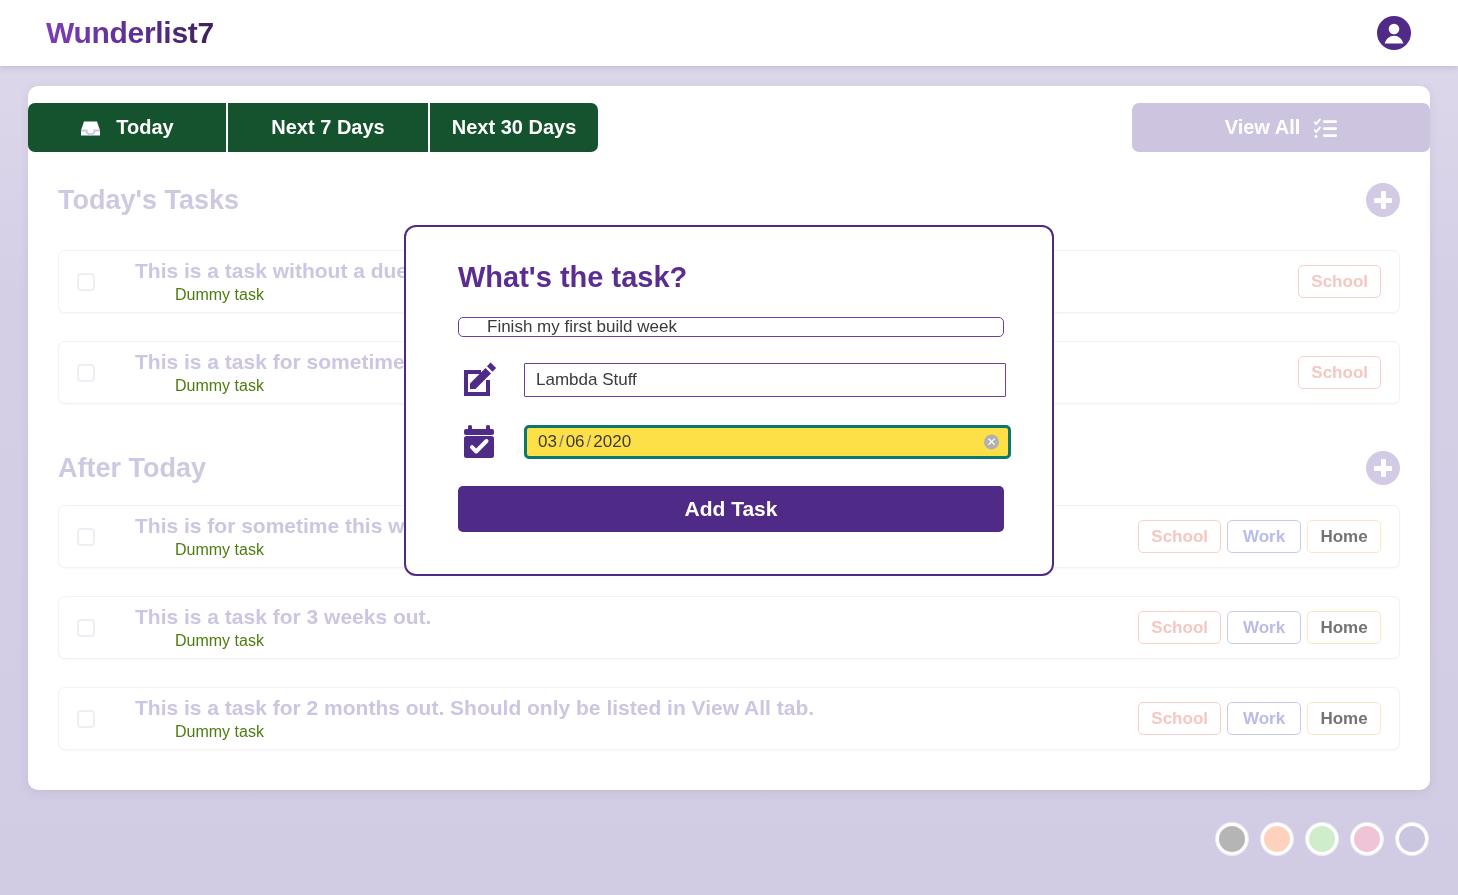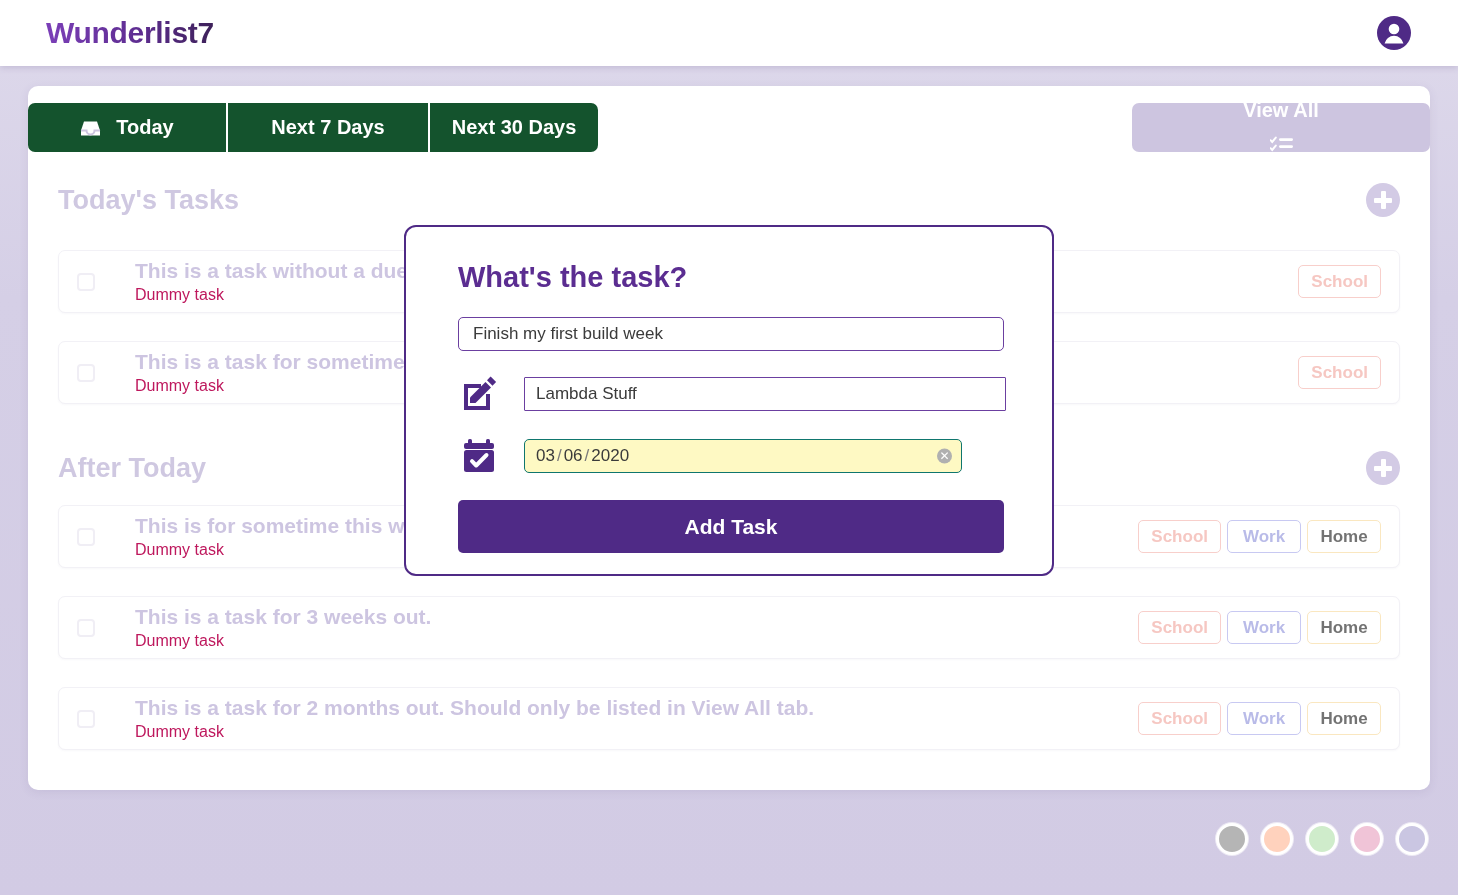--- a/index.html
+++ b/index.html
@@ -77,21 +77,20 @@
   .viewall {
     position: absolute; right: 0; top: 0;
     width: 298px; height: 49px;
     background: #cdc5e0;
     border-radius: 7px;
     color: #ffffff;
     font-size: 20px; font-weight: bold;
     display: flex; align-items: center; justify-content: center;
     gap: 14px;
     cursor: pointer;
-    flex-direction: column;
   }
   .tasklist-icon { width: 23px; height: 20px; display: block; }
 
   
   .section-head {
     position: absolute; left: 30px;
     width: 1342px; height: 44px;
     display: flex; align-items: center; justify-content: space-between;
   }
   .section-title {
@@ -122,21 +121,21 @@
   .chk {
     width: 18px; height: 18px; margin-left: 18px;
     border: 2px solid #f0eef5; border-radius: 4px;
     background: #ffffff; flex: none; cursor: pointer;
   }
   .task-text { margin-left: 40px; flex: 1 1 auto; min-width: 0; }
   .task-title {
     font-size: 21px; font-weight: bold; color: #cdc5e1;
     white-space: nowrap; overflow: hidden;
   }
-  .task-sub { font-size: 16px; color: #be185d; margin-top: 3px; }
+  .task-sub { font-size: 16px; color: #4d7c0f; margin-top: 3px; margin-left: 40px; }
   .tags { display: flex; gap: 6px; margin-right: 18px; flex: none; font-weight: bold; }
   .tag {
     height: 33px; min-width: 74px; padding: 0 12px;
     border-radius: 5px; border: 1px solid;
     font-size: 17px;
     display: flex; align-items: center; justify-content: center;
     cursor: pointer; background: #ffffff;
   }
   .tag.school { border-color: #f8cfcb; color: #f6c7c2; }
   .tag.work   { border-color: #c8c9f2; color: #b9bbe8; }
@@ -161,62 +160,62 @@
     border: 2px solid #4f2a86;
     border-radius: 12px;
     z-index: 10;
     padding: 34px 52px 0 52px;
   }
   .modal-title {
     font-size: 29px; font-weight: bold; color: #5b2d91;
     margin-bottom: 23px;
   }
   .task-input {
-    width: 546px; height: 34px;
+    width: 546px; height: 20px;
     border: 1px solid #6b3fa0; border-radius: 5px;
     font-size: 17px; color: #3b3b3b;
-    padding: 0 14px;
+    padding: 0 28px;
     font-family: "Liberation Sans", sans-serif;
     outline: none; background: #fff;
   }
   .field-row {
     display: flex; align-items: center; gap: 0;
     margin-top: 24px;
   }
   .field-icon { width: 38px; height: 38px; flex: none; margin-left: 2px; }
   .field-input-wrap { margin-left: 26px; position: relative; }
   .sub-input {
     width: 482px; height: 34px;
     border: 1px solid #6b3fa0; border-radius: 1px;
     font-size: 17px; color: #3b3b3b;
     padding: 0 11px;
     font-family: "Liberation Sans", sans-serif;
     outline: none; background: #fff;
   }
   .date-field {
-    width: 438px; height: 34px;
-    border: 1px solid #0f766e; border-radius: 5px;
-    background: #fef9c3;
+    width: 487px; height: 34px;
+    border: 3px solid #0f766e; border-radius: 5px;
+    background: #fde047;
     display: flex; align-items: center;
     padding: 0 11px;
     font-size: 17px; color: #3b3b3b;
     position: relative;
   }
   .date-sep { color: #7a7a7a; margin: 0 2px; }
   .clear-btn {
     position: absolute; right: 9px; top: 50%;
     transform: translateY(-50%);
     width: 15px; height: 15px; border-radius: 50%;
     background: #b0b0b0; color: #ffffff;
     font-size: 12px; line-height: 15px; text-align: center;
     cursor: pointer; font-family: "Liberation Sans", sans-serif;
   }
   .add-btn {
     margin-top: 25px;
-    width: 546px; height: 53px;
+    width: 546px; height: 46px;
     background: #4f2a86; color: #ffffff;
     border: none; border-radius: 5px;
     font-size: 21px; font-weight: bold;
     font-family: "Liberation Sans", sans-serif;
     cursor: pointer;
   }
 </style>
 </head>
 <body>
 

